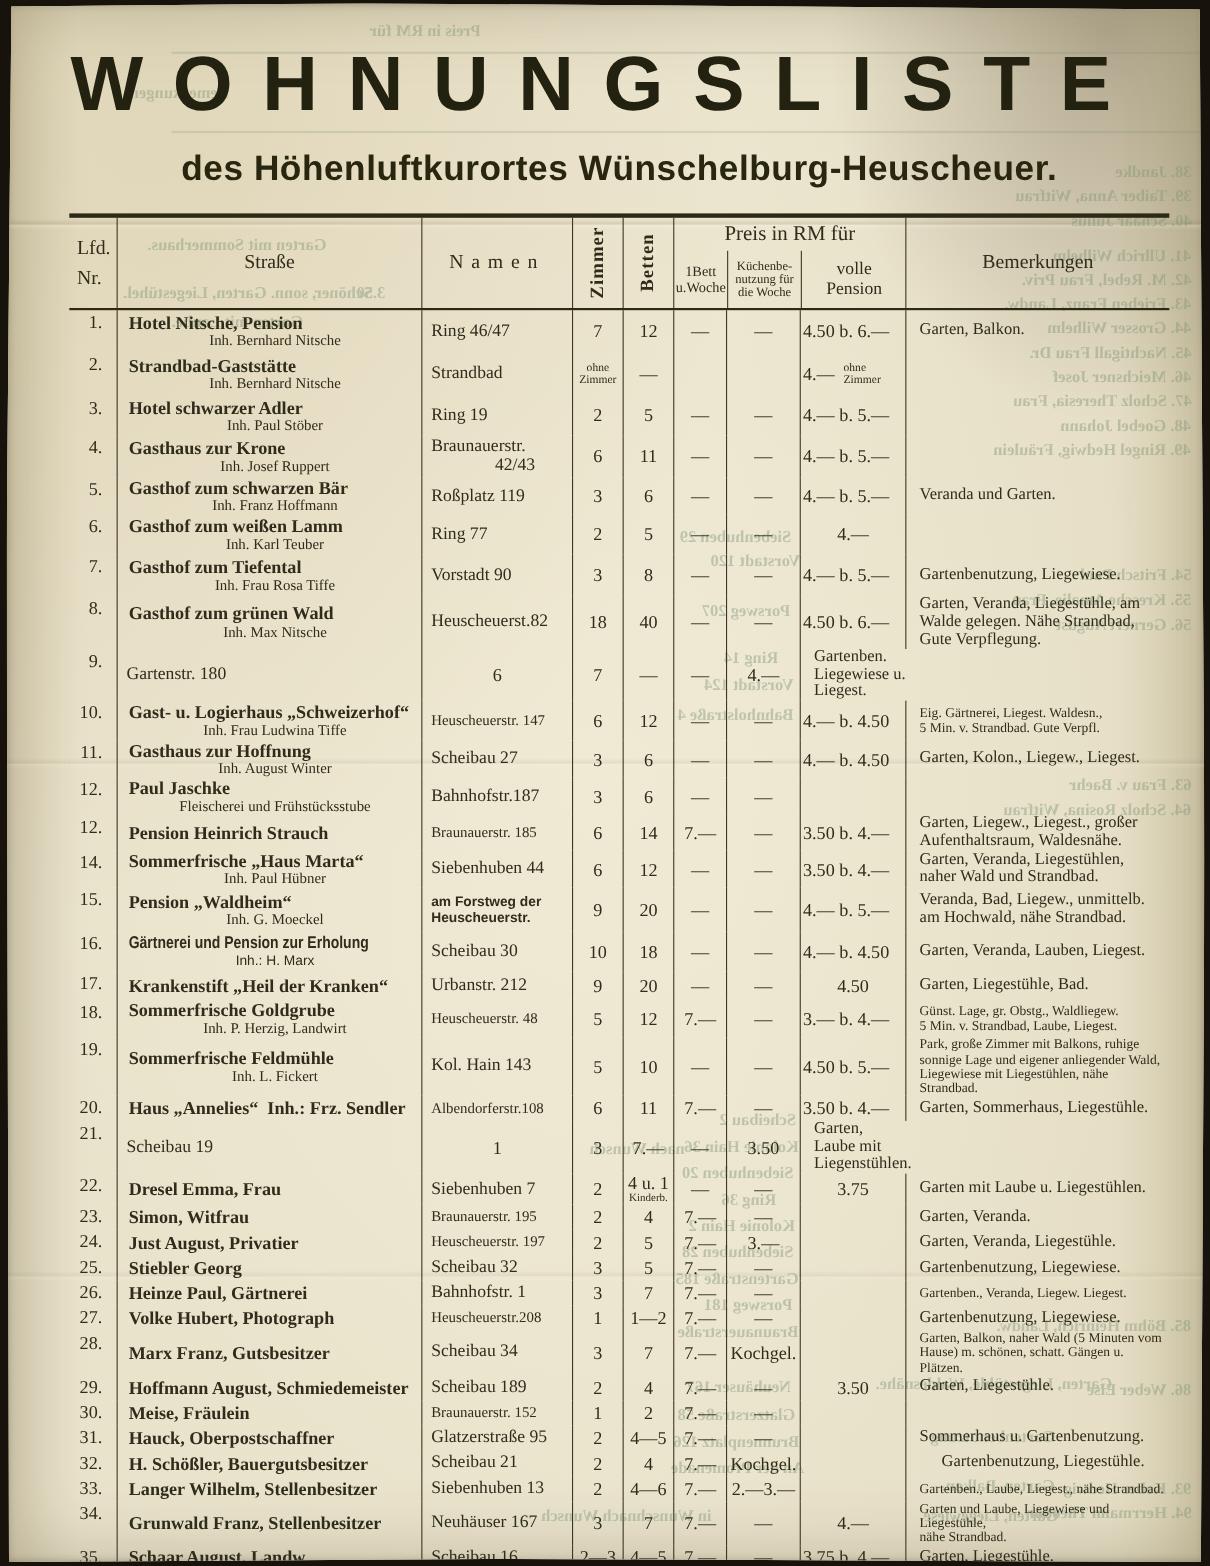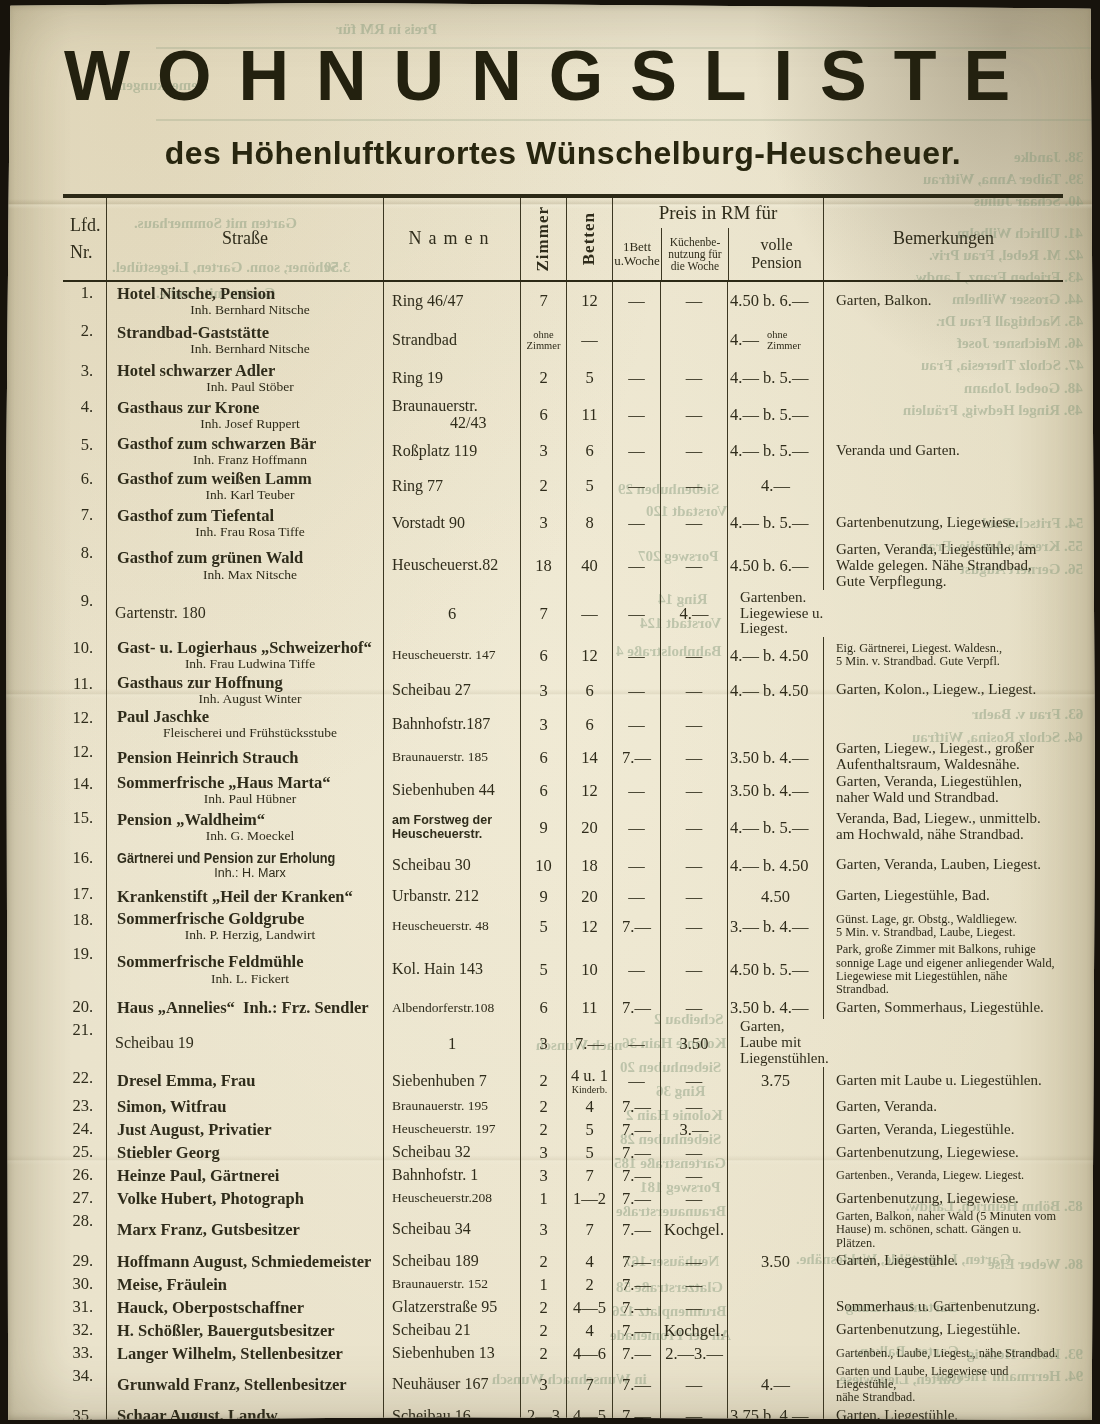--- a/index.html
+++ b/index.html
@@ -742,21 +742,21 @@
                 <span class="nm">H. Schößler, Bauergutsbesitzer</span>
               </div>
               <div class="c strasse"><span>Scheibau 21</span></div>
               <div class="c mid"><span>2</span></div>
               <div class="c mid"><span>4</span></div>
               <div class="c mid"><span>7.—</span></div>
               <div class="c mid"><span>Kochgel.</span></div>
               <div class="c pension">
                 <span></span>
               </div>
-              <div class="c bem last"><span style="white-space: pre-line;">Gartenbenutzung, Liegestühle.</span></div>
+              <div class="c bem last"><span style="white-space: pre-line; margin-left: 20px;">Gartenbenutzung, Liegestühle.</span></div>
             </div>
             <div class="grid" style="min-height: 23px;">
               <div class="c nr">
                 <span>33.</span>
               </div>
               <div class="c namen">
                 <span class="nm">Langer Wilhelm, Stellenbesitzer</span>
               </div>
               <div class="c strasse"><span>Siebenhuben 13</span></div>
               <div class="c mid"><span>2</span></div>

